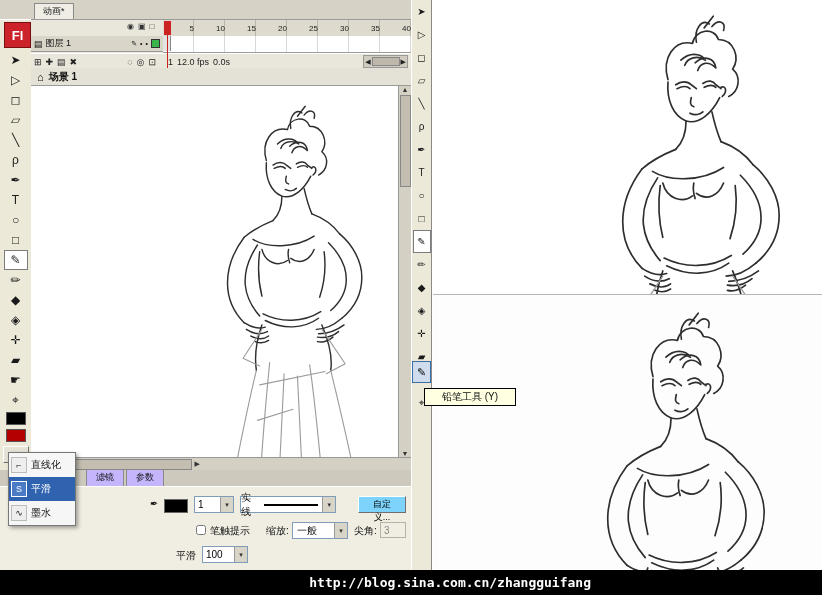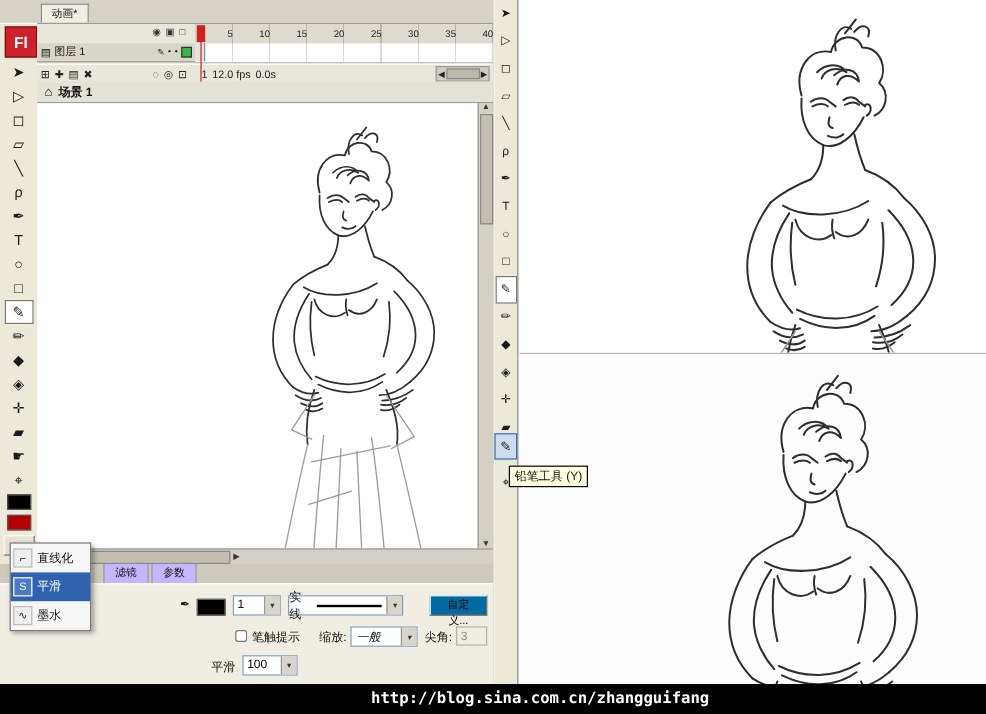--- a/index.html
+++ b/index.html
@@ -58,42 +58,42 @@
   .tool-name{font-size:10px;line-height:12px;}
   .pen-nib{position:absolute;left:150px;top:11px;font-size:10px;}
   .chip{position:absolute;left:164px;top:12px;width:22px;height:12px;background:#000;border:1px solid #666;}
   .combo{background:#fff;border:1px solid #7f9db9;height:17px;display:flex;align-items:center;font-size:10px;box-sizing:border-box;}
   .combo input{border:none;outline:none;font-size:10px;padding:0 0 0 3px;font-family:"Liberation Sans",sans-serif;background:transparent;}
   .cbtn{margin-left:auto;width:13px;height:100%;background:#d8d4c8;border-left:1px solid #999;display:flex;align-items:center;justify-content:center;font-size:7px;color:#333;box-sizing:border-box;}
   .w-combo{position:absolute;left:194px;top:9px;width:40px;}
   .w-combo input{width:20px;}
   .s-combo{position:absolute;left:240px;top:9px;width:96px;gap:4px;padding-left:0;}
   .sline{width:56px;height:2px;background:#000;}
-  .custom{position:absolute;left:358px;top:9px;width:48px;height:17px;font-size:9px;background:#0369a1;border:1px solid;border-color:#fff #6f6f6f #6f6f6f #fff;font-family:"Liberation Sans",sans-serif;}
+  .custom{position:absolute;left:358px;top:9px;width:48px;height:17px;font-size:9px;background:#7dd3fc;border:1px solid;border-color:#fff #6f6f6f #6f6f6f #fff;font-family:"Liberation Sans",sans-serif;}
   .cb{position:absolute;left:196px;top:38px;width:10px;height:10px;margin:0;}
   .hint-lbl{position:absolute;left:210px;top:37px;font-size:10px;}
   .scale-lbl{position:absolute;left:266px;top:37px;font-size:10px;}
-  .scale-combo{position:absolute;left:292px;top:35px;width:56px;padding-left:4px;font-style:italic;}
+  .scale-combo{position:absolute;left:292px;top:35px;width:56px;padding-left:4px;}
   .miter-lbl{position:absolute;left:354px;top:37px;font-size:10px;}
   .miter{position:absolute;left:380px;top:35px;width:26px;height:16px;font-size:10px;color:#8a8a8a;background:#f0ede2;border:1px solid #b5b2a6;box-sizing:border-box;padding-left:3px;font-family:"Liberation Sans",sans-serif;}
   .smooth-lbl{position:absolute;left:176px;top:62px;font-size:10px;}
   .smooth-combo{position:absolute;left:202px;top:59px;width:46px;}
   .smooth-combo input{width:24px;}
   
   .menu{position:absolute;left:8px;top:452px;width:66px;background:#f6f6f6;border:1px solid #777;box-shadow:2px 2px 4px rgba(0,0,0,.35);z-index:40;font-size:10px;}
   .menu-item{height:24px;display:flex;align-items:center;gap:4px;padding:0 4px 0 2px;cursor:pointer;}
   .micon{width:16px;height:16px;display:flex;align-items:center;justify-content:center;border:1px solid #bbb;background:#eee;font-size:9px;box-sizing:border-box;}
   .menu-item.selected{background:#2f63b0;color:#fff;}
   .menu-item.selected .micon{background:#4a7bc4;border-color:#fff;color:#fff;}
   
   .strip{position:absolute;left:412px;top:0;width:20px;height:570px;background:#ece9d8;border-right:1px solid #8a8a8a;box-sizing:border-box;display:flex;flex-direction:column;align-items:center;}
   .strip .tool{width:18px;height:23px;line-height:23px;font-size:10px;}
   .strip .tool.active{width:16px;height:21px;line-height:21px;}
   .pressed-cell{position:absolute;left:412px;top:361px;width:19px;height:22px;background:#cfdcee;border:1px solid #3a6ea5;box-sizing:border-box;z-index:30;display:flex;align-items:center;justify-content:center;font-size:11px;}
-  .tooltip{position:absolute;left:424px;top:388px;background:#ffffe1;border:1px solid #000;font-size:10px;padding:1px 4px;z-index:45;white-space:nowrap;}
+  .tooltip{position:absolute;left:424px;top:388px;background:#ffffe1;border:1px solid #000;font-size:10px;padding:1px 17px;z-index:45;white-space:nowrap;}
   
   .img-top{position:absolute;left:433px;top:0;width:389px;height:294px;background:#fff;overflow:hidden;}
   .img-top svg{position:absolute;left:110px;top:2px;width:312px;height:481px;}
   .img-bottom{position:absolute;left:433px;top:294px;width:389px;height:276px;background:#fdfdfd;border-top:1px solid #b5b5b5;box-sizing:border-box;overflow:hidden;}
   .img-bottom svg{position:absolute;left:95px;top:4px;width:312px;height:481px;}
   
   .footer{position:absolute;left:0;top:570px;width:822px;height:25px;background:#000;display:flex;align-items:center;box-sizing:border-box;padding:0 6px;}
   .f-left{color:#fff;font-size:14px;}
   .f-right{color:#fff;font-family:"DejaVu Sans Mono",monospace;font-size:13px;font-weight:bold;margin-left:auto;margin-right:225px;text-align:center;}
   

